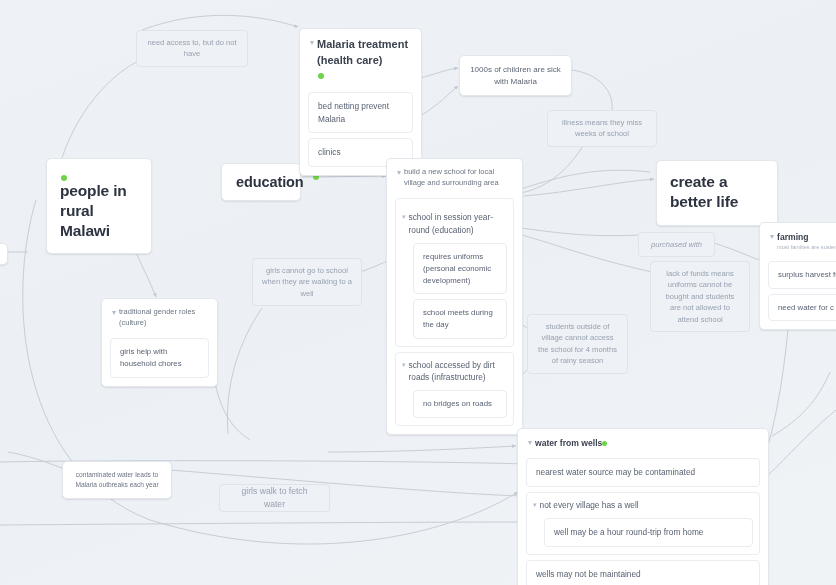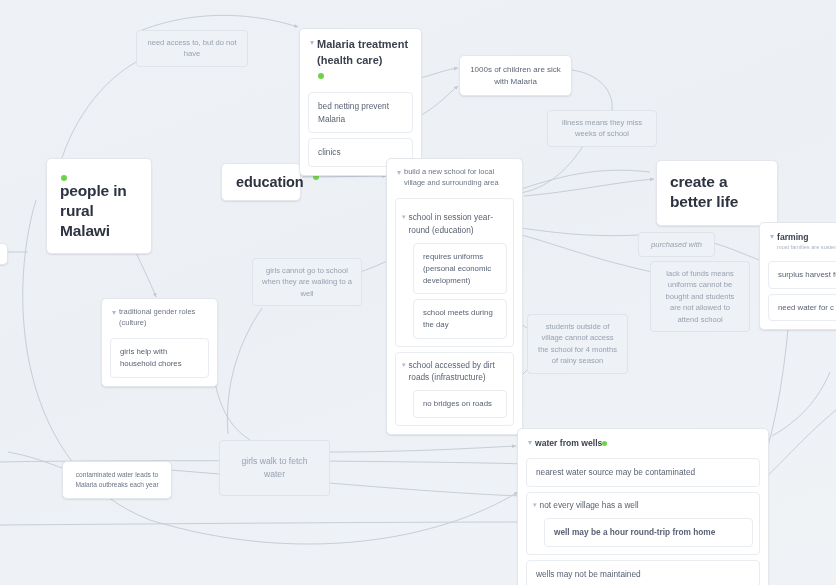--- a/index.html
+++ b/index.html
@@ -150,21 +150,21 @@
     background: #eef1f5;
     border: 1px solid #dfe4ea;
     border-radius: 4px;
     padding: 6px 9px;
     font-size: 7.6px;
     color: #98a2b2;
     line-height: 1.5;
     text-align: center;
     z-index: 2;
   }
-  .edge-label.lg { font-size: 8.6px; padding: 14px 11px; }
+  .edge-label.lg { font-size: 8.6px; padding: 0 11px; margin-top: 44px; }
 
   
   .dot {
     display: inline-block;
     width: 6px;
     height: 6px;
     border-radius: 50%;
     background: #6fd34a;
     flex: 0 0 auto;
   }
@@ -368,21 +368,21 @@
 
     <div class="item" style="margin-top:4px;">
       <span>nearest water source may be contaminated</span>
     </div>
 
     <div class="item" style="padding:6px 6px 7px 6px;">
       <div class="item-head">
         <span class="caret">▾</span>
         <span>not every village has a well</span>
       </div>
-      <div class="item indent" style="margin-top:7px;font-weight:bold;">
+      <div class="item indent" style="margin-top:7px;">
         <span>well may be a hour round-trip from home</span>
       </div>
     </div>
 
     <div class="item">
       <span>wells may not be maintained</span>
     </div>
   </div>
 
   <div class="node group clipped-right" style="left:759px; top:222px; width:128px;">

